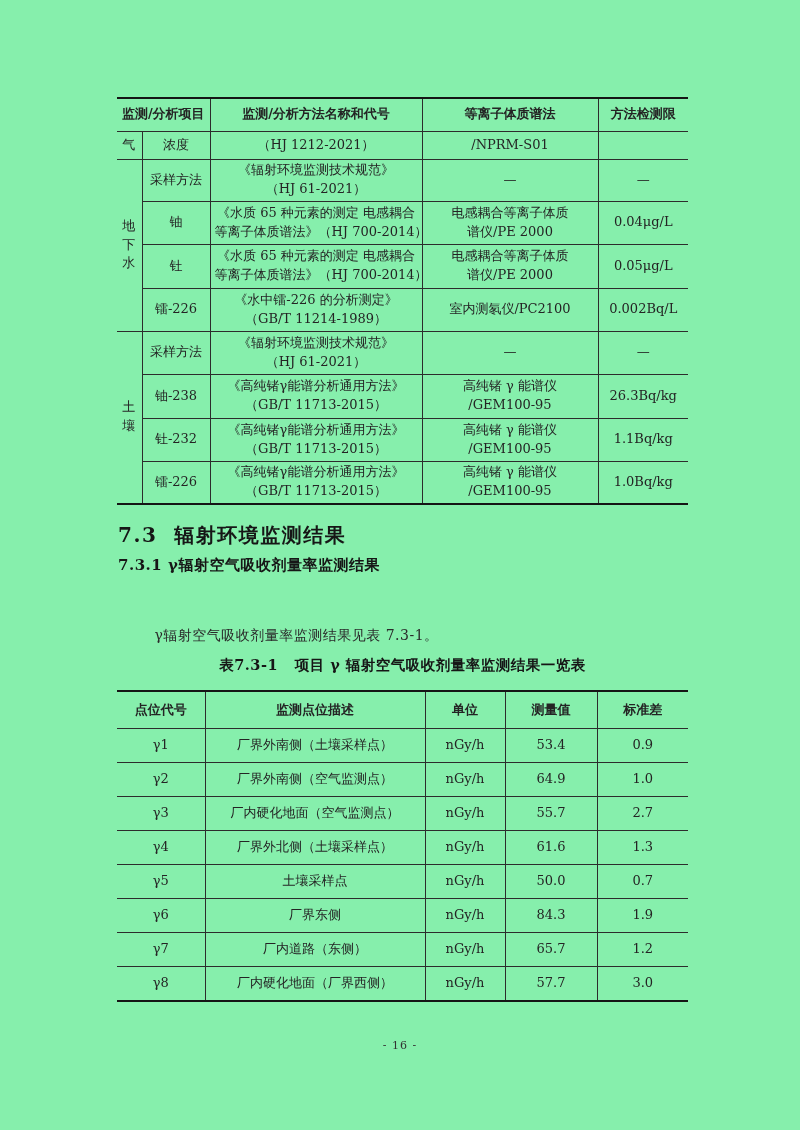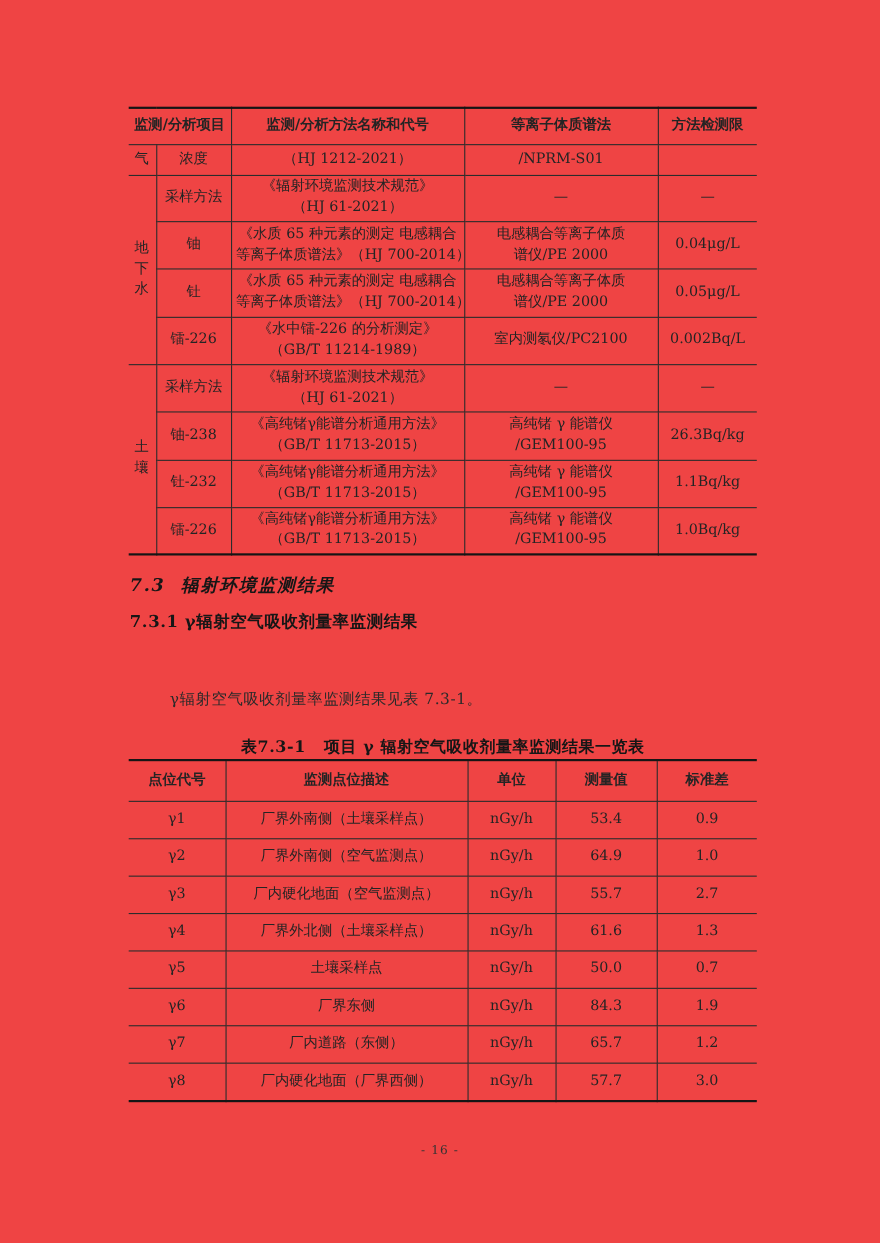--- a/index.html
+++ b/index.html
@@ -1,18 +1,18 @@
 <!DOCTYPE html>
 <html><head>
 <meta charset="utf-8">
 <style>
   html,body{margin:0;padding:0;background:#e8e8e8;}
   .page{
     position:relative;width:800px;height:1130px;margin:0 auto;
-    background:#ef4444;color:#1e1e1e;
+    background:#86efac;color:#1e1e1e;
     font-family:"DejaVu Serif","Liberation Serif",serif;
     overflow:hidden;
   }
   
   table.tbl{
     border-collapse:collapse;table-layout:fixed;width:571px;
     border-top:2.5px solid #151515;border-bottom:2.5px solid #151515;
   }
   table.tbl td{
     border:1px solid #2c2c2c;
@@ -25,32 +25,32 @@
   table.tbl tr td:last-child{border-right:none;}
   td.hdr{font-weight:bold;font-size:13.5px;color:#161616;}
   td.cat{padding:1px 2px;word-break:break-all;line-height:1.7;letter-spacing:1px;}
   td.m-left{text-align:left;padding-left:7px;margin-top:26px;}
   .cellline{white-space:nowrap;}
   
   .tbl1{position:absolute;left:117px;top:97px;}
   
   .h1{
     position:absolute;left:118px;top:522px;
-    font-size:16px;font-weight:bold;color:#161616;white-space:pre;letter-spacing:1.5px;font-style:italic;
+    font-size:20px;font-weight:bold;color:#161616;white-space:pre;letter-spacing:1.5px;
   }
   .h2{
     position:absolute;left:118px;top:556px;
     font-size:15px;font-weight:bold;color:#161616;white-space:pre;letter-spacing:0.5px;
   }
   .para{
     position:absolute;left:118px;top:627px;width:571px;
     font-size:14px;color:#2a2a2a;text-indent:2.6em;letter-spacing:0.5px;
   }
   .caption{
-    position:absolute;left:117px;top:670px;width:571px;
+    position:absolute;left:117px;top:656px;width:571px;
     text-align:center;font-size:14.5px;font-weight:bold;color:#161616;white-space:pre;letter-spacing:0.5px;
   }
   
   .tbl2{position:absolute;left:117px;top:690px;}
   .tbl2 td{font-size:13.5px;}
   .tbl2 tr.hrow td{height:34px;}
   .tbl2 tr.drow td{height:31px;}
   
   .footer{
     position:absolute;left:0;top:1039px;width:800px;

